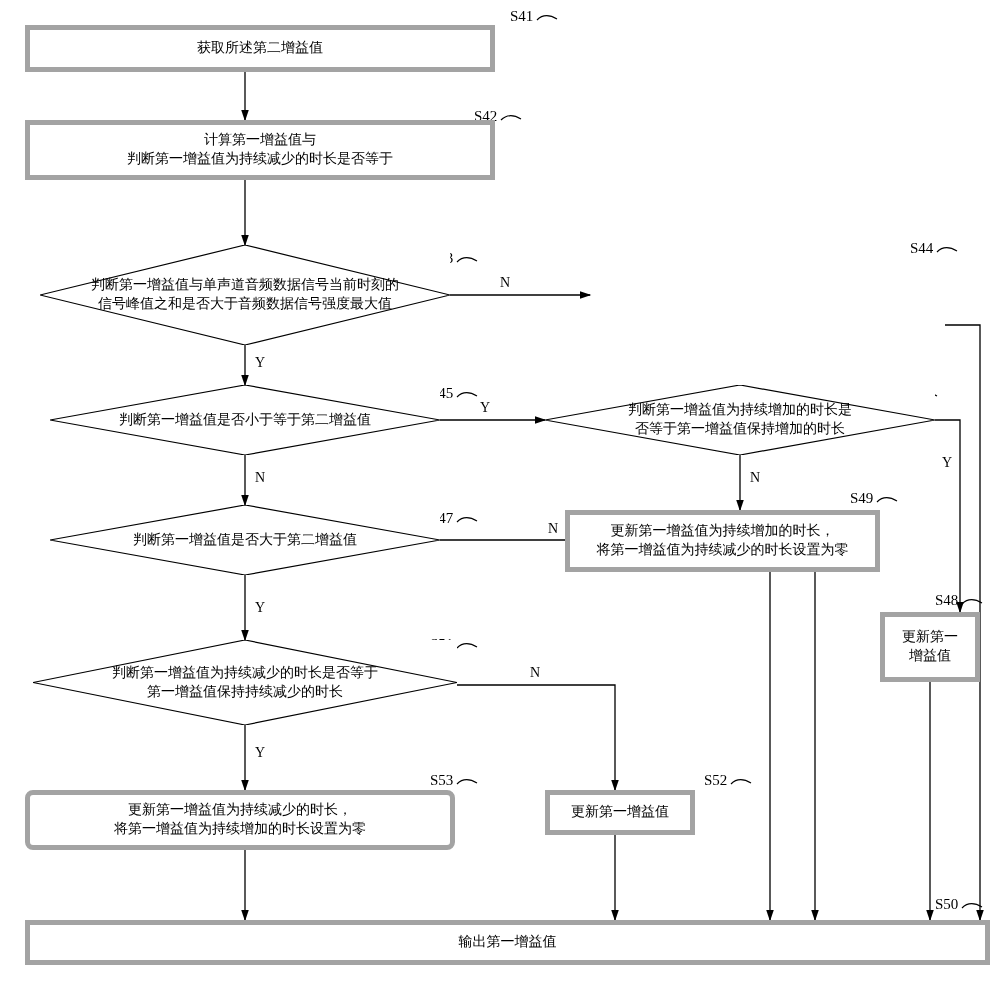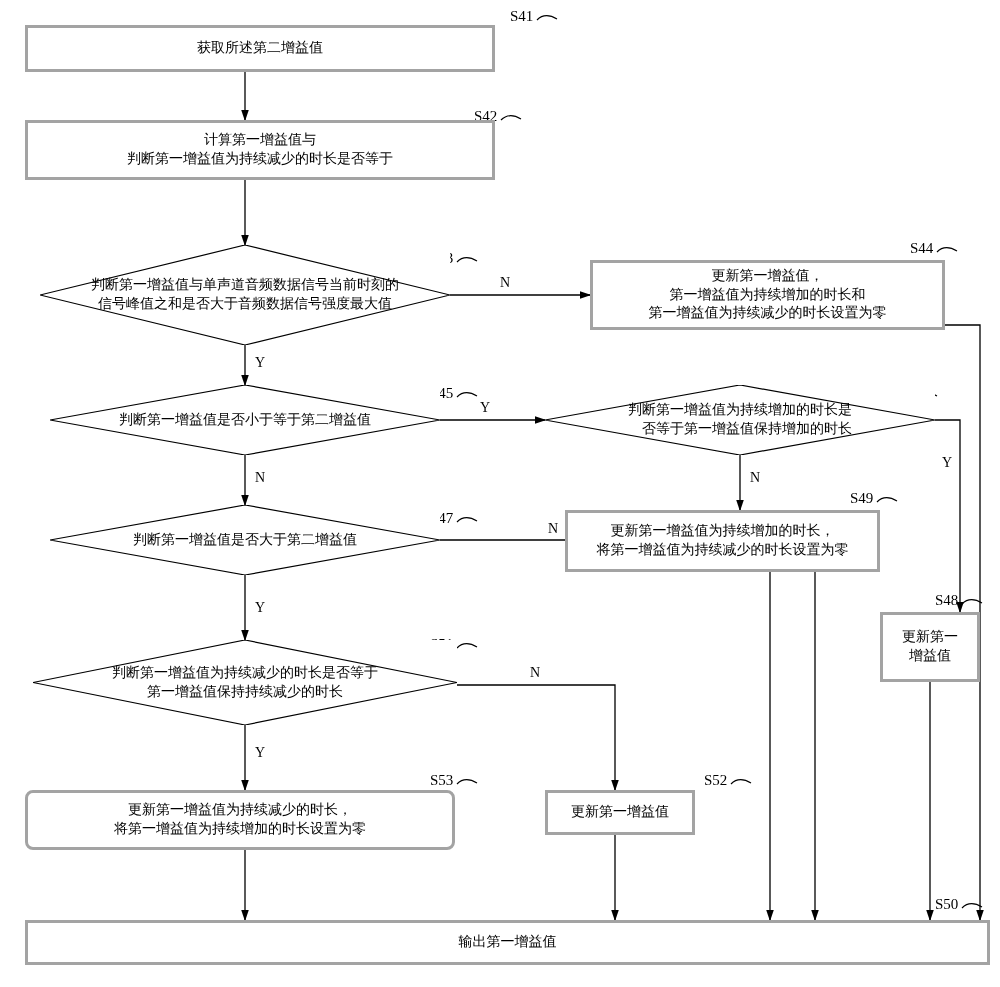--- a/index.html
+++ b/index.html
@@ -10,21 +10,21 @@
     font-size: 14px;
     color: #000;
   }
   .canvas {
     position: relative;
     width: 1000px;
     height: 987px;
   }
   .box {
     position: absolute;
-    border: 3px solid #a3a3a3;
+    border: 5px solid #a3a3a3;
     display: flex;
     align-items: center;
     justify-content: center;
     text-align: center;
     padding: 4px 6px;
     background: #fff;
     line-height: 1.35;
     box-sizing: border-box;
   }
   .box-inner {
@@ -162,38 +162,33 @@
   </div>
 
   <div class="diamond" style="left:40px; top:245px; width:410px; height:100px;">
     <svg width="410" height="100">
         <polygon points="205,0 410,50 205,100 0,50" fill="#fff" stroke="#000" stroke-width="1.2"></polygon>
       </svg>
     <div class="dtext">判断第一增益值与单声道音频数据信号当前时刻的
 信号峰值之和是否大于音频数据信号强度最大值</div>
   </div>
 
-  <div class="box" style="left:590px; top:260px; width:355px; height:70px;">
-    <div class="box-inner">更新第一增益值，
-第一增益值为持续增加的时长和
-第一增益值为持续减少的时长设置为零</div>
-  </div>
 
   <div class="diamond" style="left:50px; top:385px; width:390px; height:70px;">
     <svg width="390" height="70">
         <polygon points="195,0 390,35 195,70 0,35" fill="#fff" stroke="#000" stroke-width="1.2"></polygon>
       </svg>
     <div class="dtext">判断第一增益值是否小于等于第二增益值</div>
   </div>
 
   <div class="diamond" style="left:545px; top:385px; width:390px; height:70px;">
     <svg width="390" height="70">
         <polygon points="195,0 390,35 195,70 0,35" fill="#fff" stroke="#000" stroke-width="1.2"></polygon>
       </svg>
-    <div class="dtext" style="padding:0 55px;text-align:right;">判断第一增益值为持续增加的时长是
+    <div class="dtext" style="padding:0 55px;">判断第一增益值为持续增加的时长是
 否等于第一增益值保持增加的时长</div>
   </div>
 
   <div class="diamond" style="left:50px; top:505px; width:390px; height:70px;">
     <svg width="390" height="70">
         <polygon points="195,0 390,35 195,70 0,35" fill="#fff" stroke="#000" stroke-width="1.2"></polygon>
       </svg>
     <div class="dtext">判断第一增益值是否大于第二增益值</div>
   </div>
 

